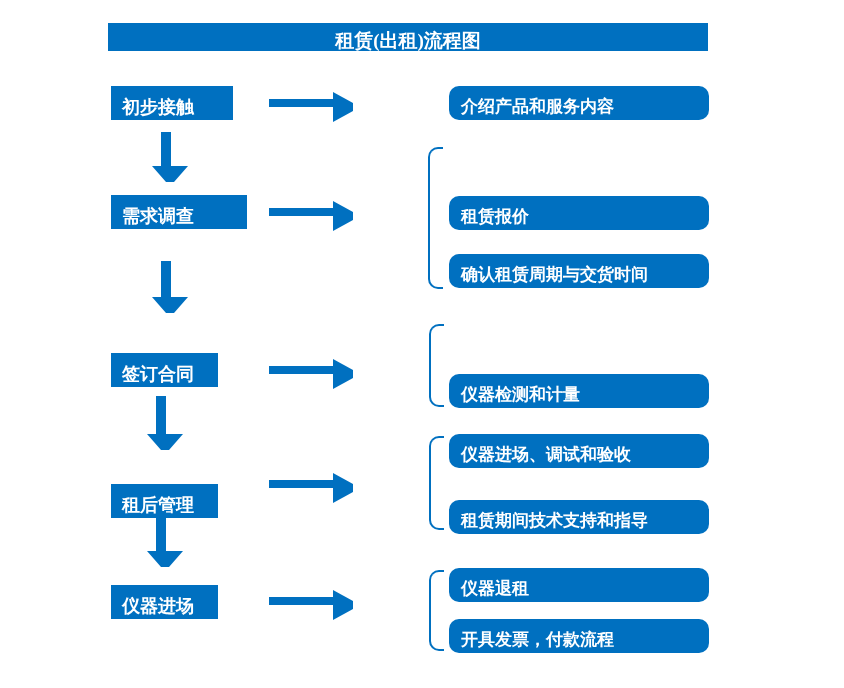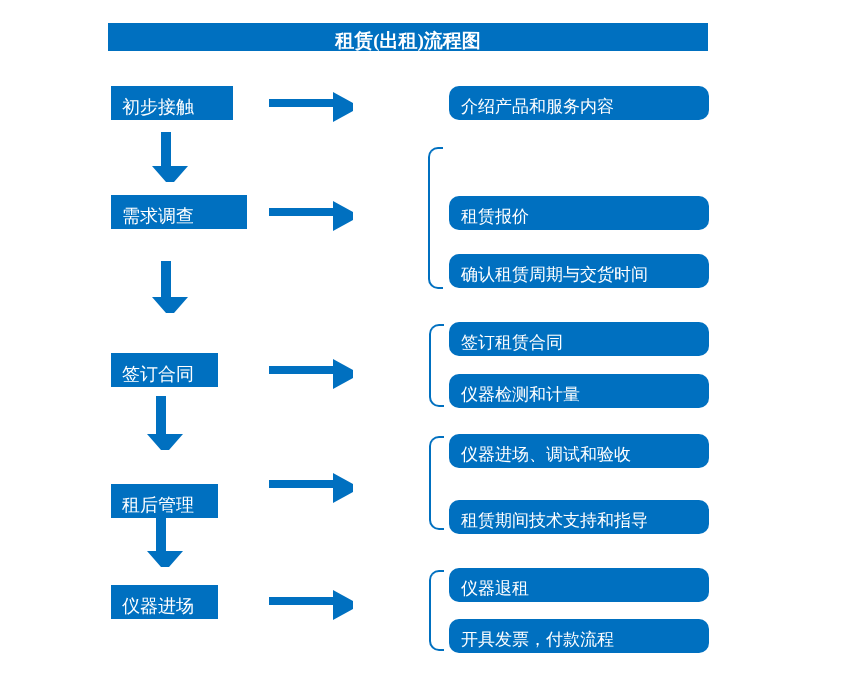--- a/index.html
+++ b/index.html
@@ -10,21 +10,21 @@
     width: 844px;
     height: 688px;
     background: #ffffff;
     overflow: hidden;
     --blue: #0070C0;
   }
   .box {
     position: absolute;
     background: var(--blue);
     color: #ffffff;
-    font-weight: normal;
+    font-weight: bold;
     white-space: nowrap;
     overflow: hidden;
   }
   .titlebar {
     position: absolute;
     left: 100px; top: 15px; width: 600px; height: 28px;
     background: var(--blue);
     color: #ffffff;
     font-weight: bold;
     font-size: 19px;
@@ -135,21 +135,20 @@
   <div class="bracket" style="left:420px;top:139px;height:142px"></div>
   <div class="bracket" style="left:421px;top:316px;height:83px"></div>
   <div class="bracket" style="left:421px;top:428px;height:94px"></div>
   <div class="bracket" style="left:421px;top:562px;height:81px"></div>
 
   <div class="box out" style="top:78px">介绍产品和服务内容</div>
 
   <div class="box out" style="top:246px">确认租赁周期与交货时间</div>
   <div class="box out" style="top:188px">租赁报价</div>
 
-  <div class="box out" style="top:314px">签订租赁合同</div>
   <div class="box out" style="top:366px">仪器检测和计量</div>
 
   <div class="box out" style="top:426px">仪器进场、调试和验收</div>
   <div class="box out" style="top:492px">租赁期间技术支持和指导</div>
 
   <div class="box out" style="top:560px">仪器退租</div>
   <div class="box out" style="top:611px">开具发票，付款流程</div>
 
 </div>
 

